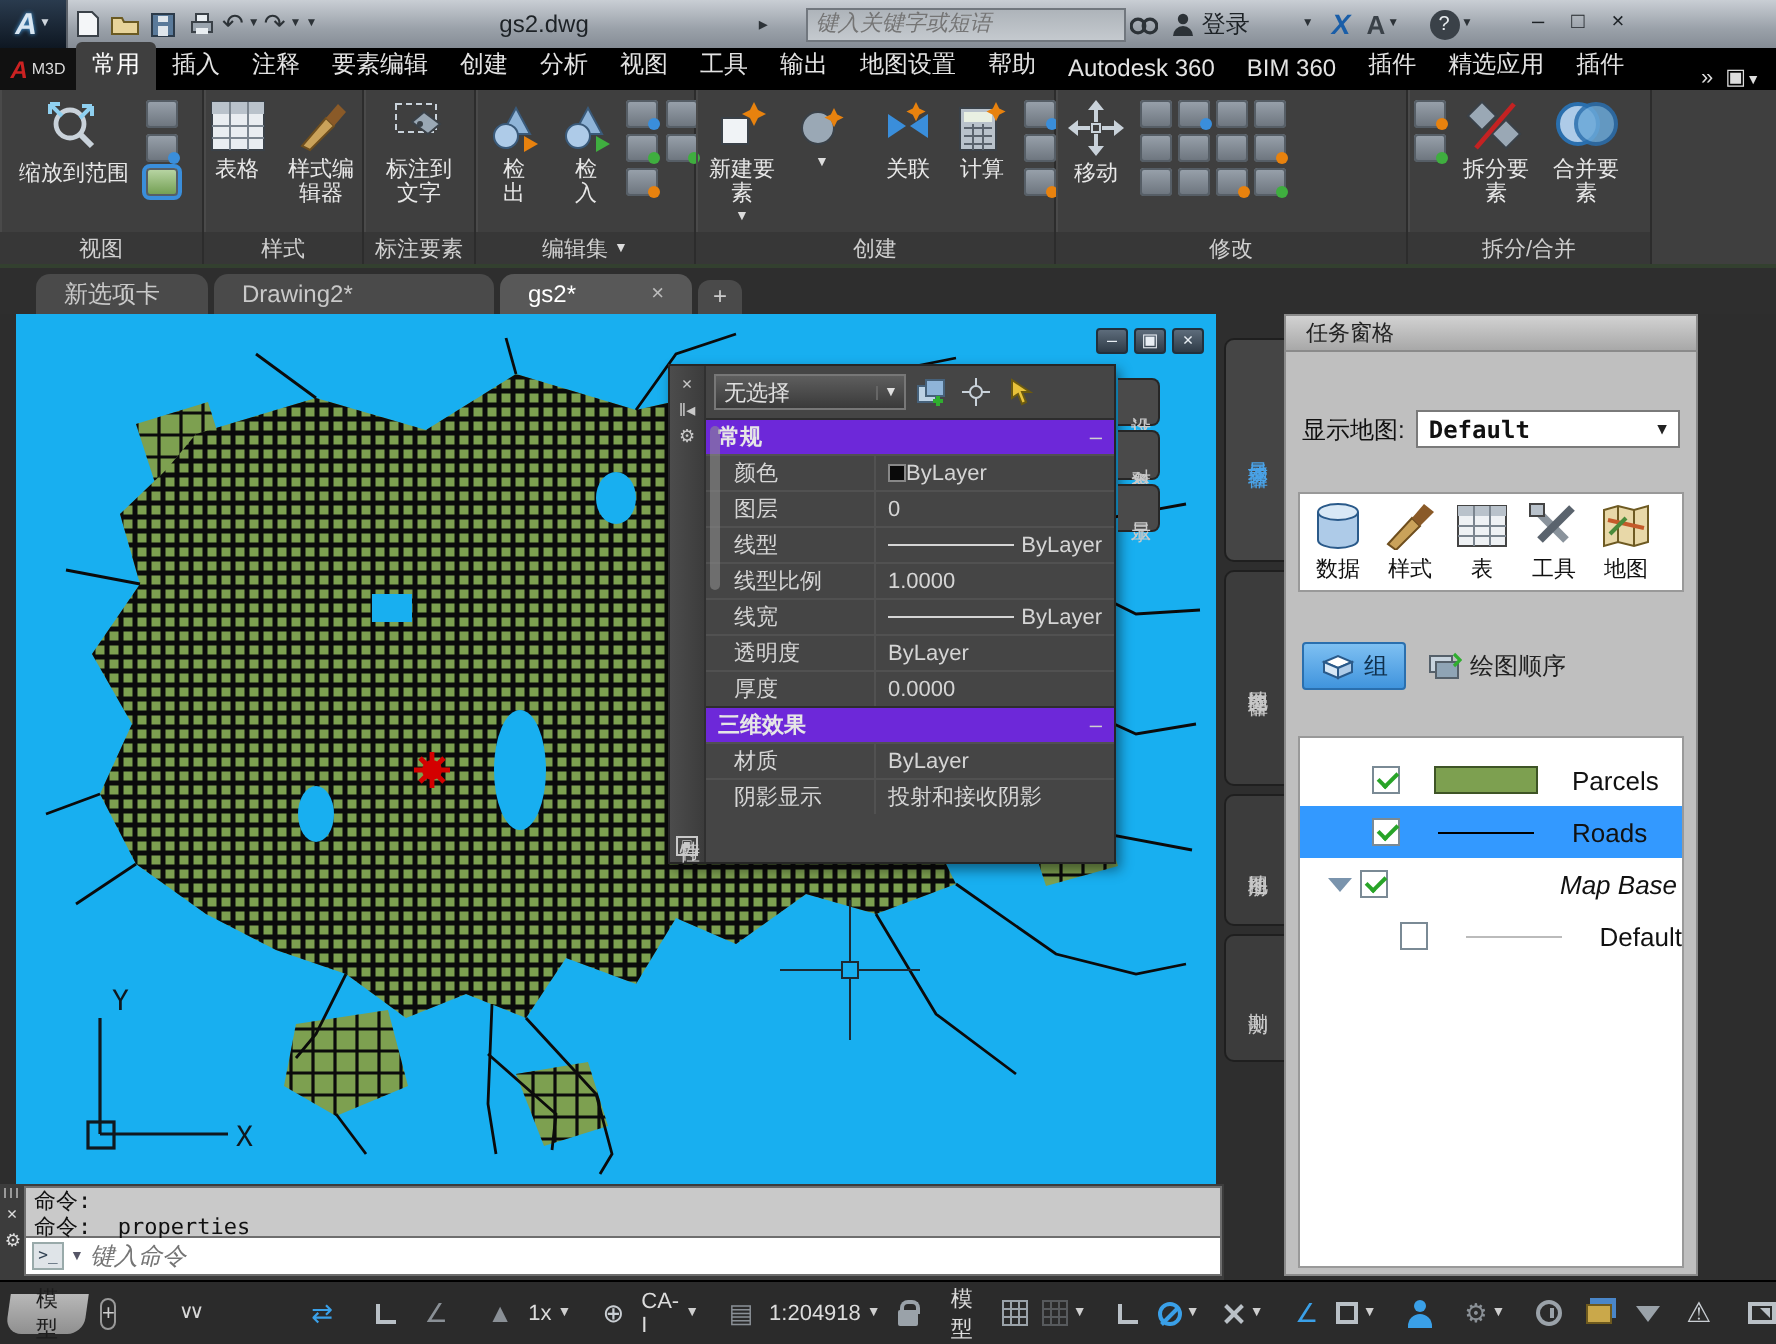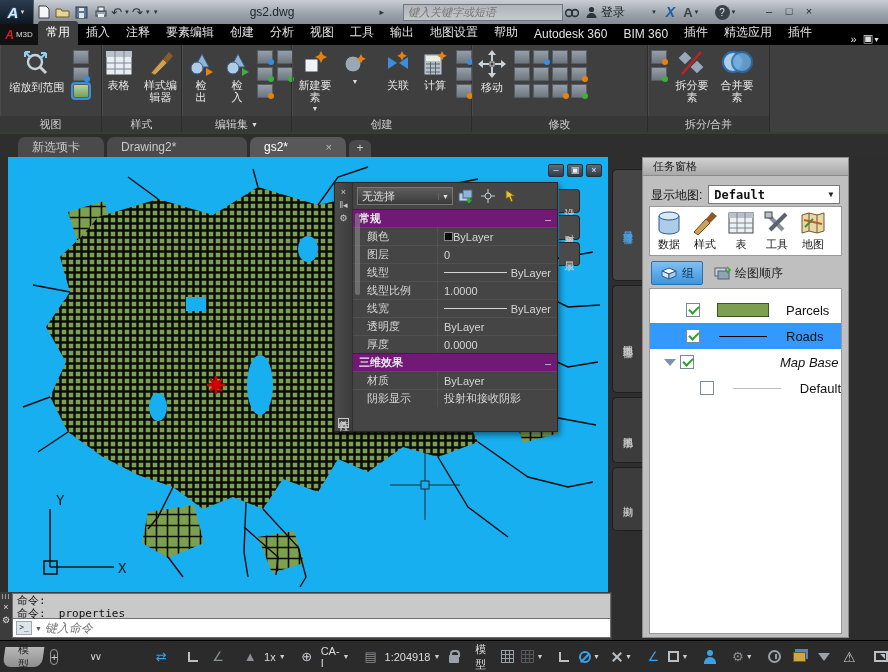--- a/index.html
+++ b/index.html
@@ -96,21 +96,21 @@
     color:#c9c9c9; margin-top:auto; letter-spacing:1px; }
   #pal-prop-ico { width:11px; height:10px; border:1px solid #c9c9c9; margin-top:4px;
     font-size:6px; color:#c9c9c9; text-align:center; line-height:9px; }
   #pal-body { flex:1; display:flex; flex-direction:column; font-size:11px; }
   #pal-top { height:26px; display:flex; align-items:center; gap:4px; padding:0 4px; }
   #pal-combo { width:96px; height:18px; background:linear-gradient(#5e5e5e,#3a3a3a);
     border:1px solid #777; color:#e0e0e0; display:flex; align-items:center; }
   #pal-combo .val { flex:1; padding-left:4px; }
   #pal-combo .arr { width:14px; text-align:center; font-size:7px; border-left:1px solid #666; }
   .pal-tool { width:18px; height:16px; display:flex; align-items:center; justify-content:center; }
-  .psec { height:18px; background:#701a75; color:#e6e6e6; font-weight:bold;
+  .psec { height:18px; background:#6d28d9; color:#e6e6e6; font-weight:bold;
     display:flex; align-items:center; padding:0 6px; border-top:1px solid #2d2d2d; }
   .psec .minus { margin-left:auto; font-weight:normal; color:#cfcfcf; }
   .prow { height:18px; display:flex; border-top:1px solid #515151; color:#d5d5d5; }
   .prow .pl { width:84px; padding-left:14px; display:flex; align-items:center; }
   .prow .pv { flex:1; border-left:1px solid #515151; display:flex; align-items:center;
     padding:0 6px; gap:0; }
   .swatch-black { width:9px; height:9px; background:#0a0a0a; border:1px solid #888; }
   .lineswatch { flex:1; height:1px; background:#d5d5d5; margin-right:4px; }
   #pal-tabs { position:absolute; left:224px; top:6px; width:21px; display:flex;
     flex-direction:column; gap:2px; }
@@ -124,21 +124,21 @@
   #side-strip { left:608px; top:157px; width:34px; height:483px; background:#2e2e2e;
     display:flex; flex-direction:column; gap:4px; padding-top:12px; }
   .stab { margin-left:4px; background:#3c3c3c; border:1px solid #1f1f1f; border-right:none;
     border-radius:5px 0 0 5px; color:#c8c8c8; font-size:10px; writing-mode:vertical-rl;
     text-orientation:upright; display:flex; align-items:center; justify-content:center;
     padding:12px 0; letter-spacing:1px; }
   .stab.active { background:#454545; color:#4aa3e8; }
 
   
   #taskpane { left:642px; top:157px; width:207px; height:481px; background:#bfbfbf;
-    border:1px solid #8a8a8a; display:flex; flex-direction:column; font-size:12px; }
+    border:1px solid #8a8a8a; display:flex; flex-direction:column; font-size:12px;gap:20px; }
   #tp-header { height:18px; background:linear-gradient(#d2d2d2,#a8a8a8); color:#222;
     font-size:11px; display:flex; align-items:center; padding-left:10px;
     border-bottom:1px solid #8a8a8a; }
   #tp-maprow { height:28px; display:flex; align-items:flex-end; padding:0 8px; gap:6px; color:#111; }
   #tp-mapcombo { flex:1; height:19px; background:#fff; border:1px solid #7a7a7a;
     display:flex; align-items:center; font-family:"DejaVu Sans Mono",monospace; font-size:12px; }
   #tp-mapcombo .val { flex:1; padding-left:5px; font-weight:bold; }
   #tp-mapcombo .arr { width:16px; text-align:center; font-size:8px; color:#222; }
   #tp-toolbar { margin:2px 6px; background:#fff; border:1px solid #999; height:50px;
     display:flex; align-items:center; padding:0 6px; gap:10px; }
@@ -367,20 +367,35 @@
             <path d="M16 10 L22 3 L26 7 L20 14 z" fill="#8a5a28"></path>
           </svg>
           <span class="lbl wrap2">样式编辑器</span>
         </div>
       </div>
       <div class="rpanel-label">
         <span>样式</span>
       </div>
     </div>
 
+    <div class="rpanel" style="width:56px">
+      <div class="rpanel-body" style="justify-content:center">
+        <div class="rbtn">
+          <svg width="28" height="28">
+            <rect x="2" y="3" width="20" height="14" fill="none" stroke="#c9d2da" stroke-dasharray="3 2"></rect>
+            <path d="M10 12 l8 6 6-5 -8-6 z" fill="#9aa8b5" stroke="#3a4148"></path>
+            <circle cx="14" cy="13" r="1.5" fill="#3a4148"></circle>
+          </svg>
+          <span class="lbl wrap2">标注到文字</span>
+        </div>
+      </div>
+      <div class="rpanel-label">
+        <span>标注要素</span>
+      </div>
+    </div>
 
     <div class="rpanel" style="width:110px">
       <div class="rpanel-body" style="gap:4px">
         <div class="rbtn">
           <svg width="28" height="28">
             <path d="M8 18 L15 5 L22 18 z" fill="#8fb4d8" stroke="#3a5a7a"></path>
             <circle cx="10" cy="19" r="6" fill="#aecbe8" stroke="#3a5a7a"></circle>
             <path d="M19 19 l7 4 -7 4 z" fill="#e8820e"></path>
           </svg>
           <span class="lbl vword">检出</span>

